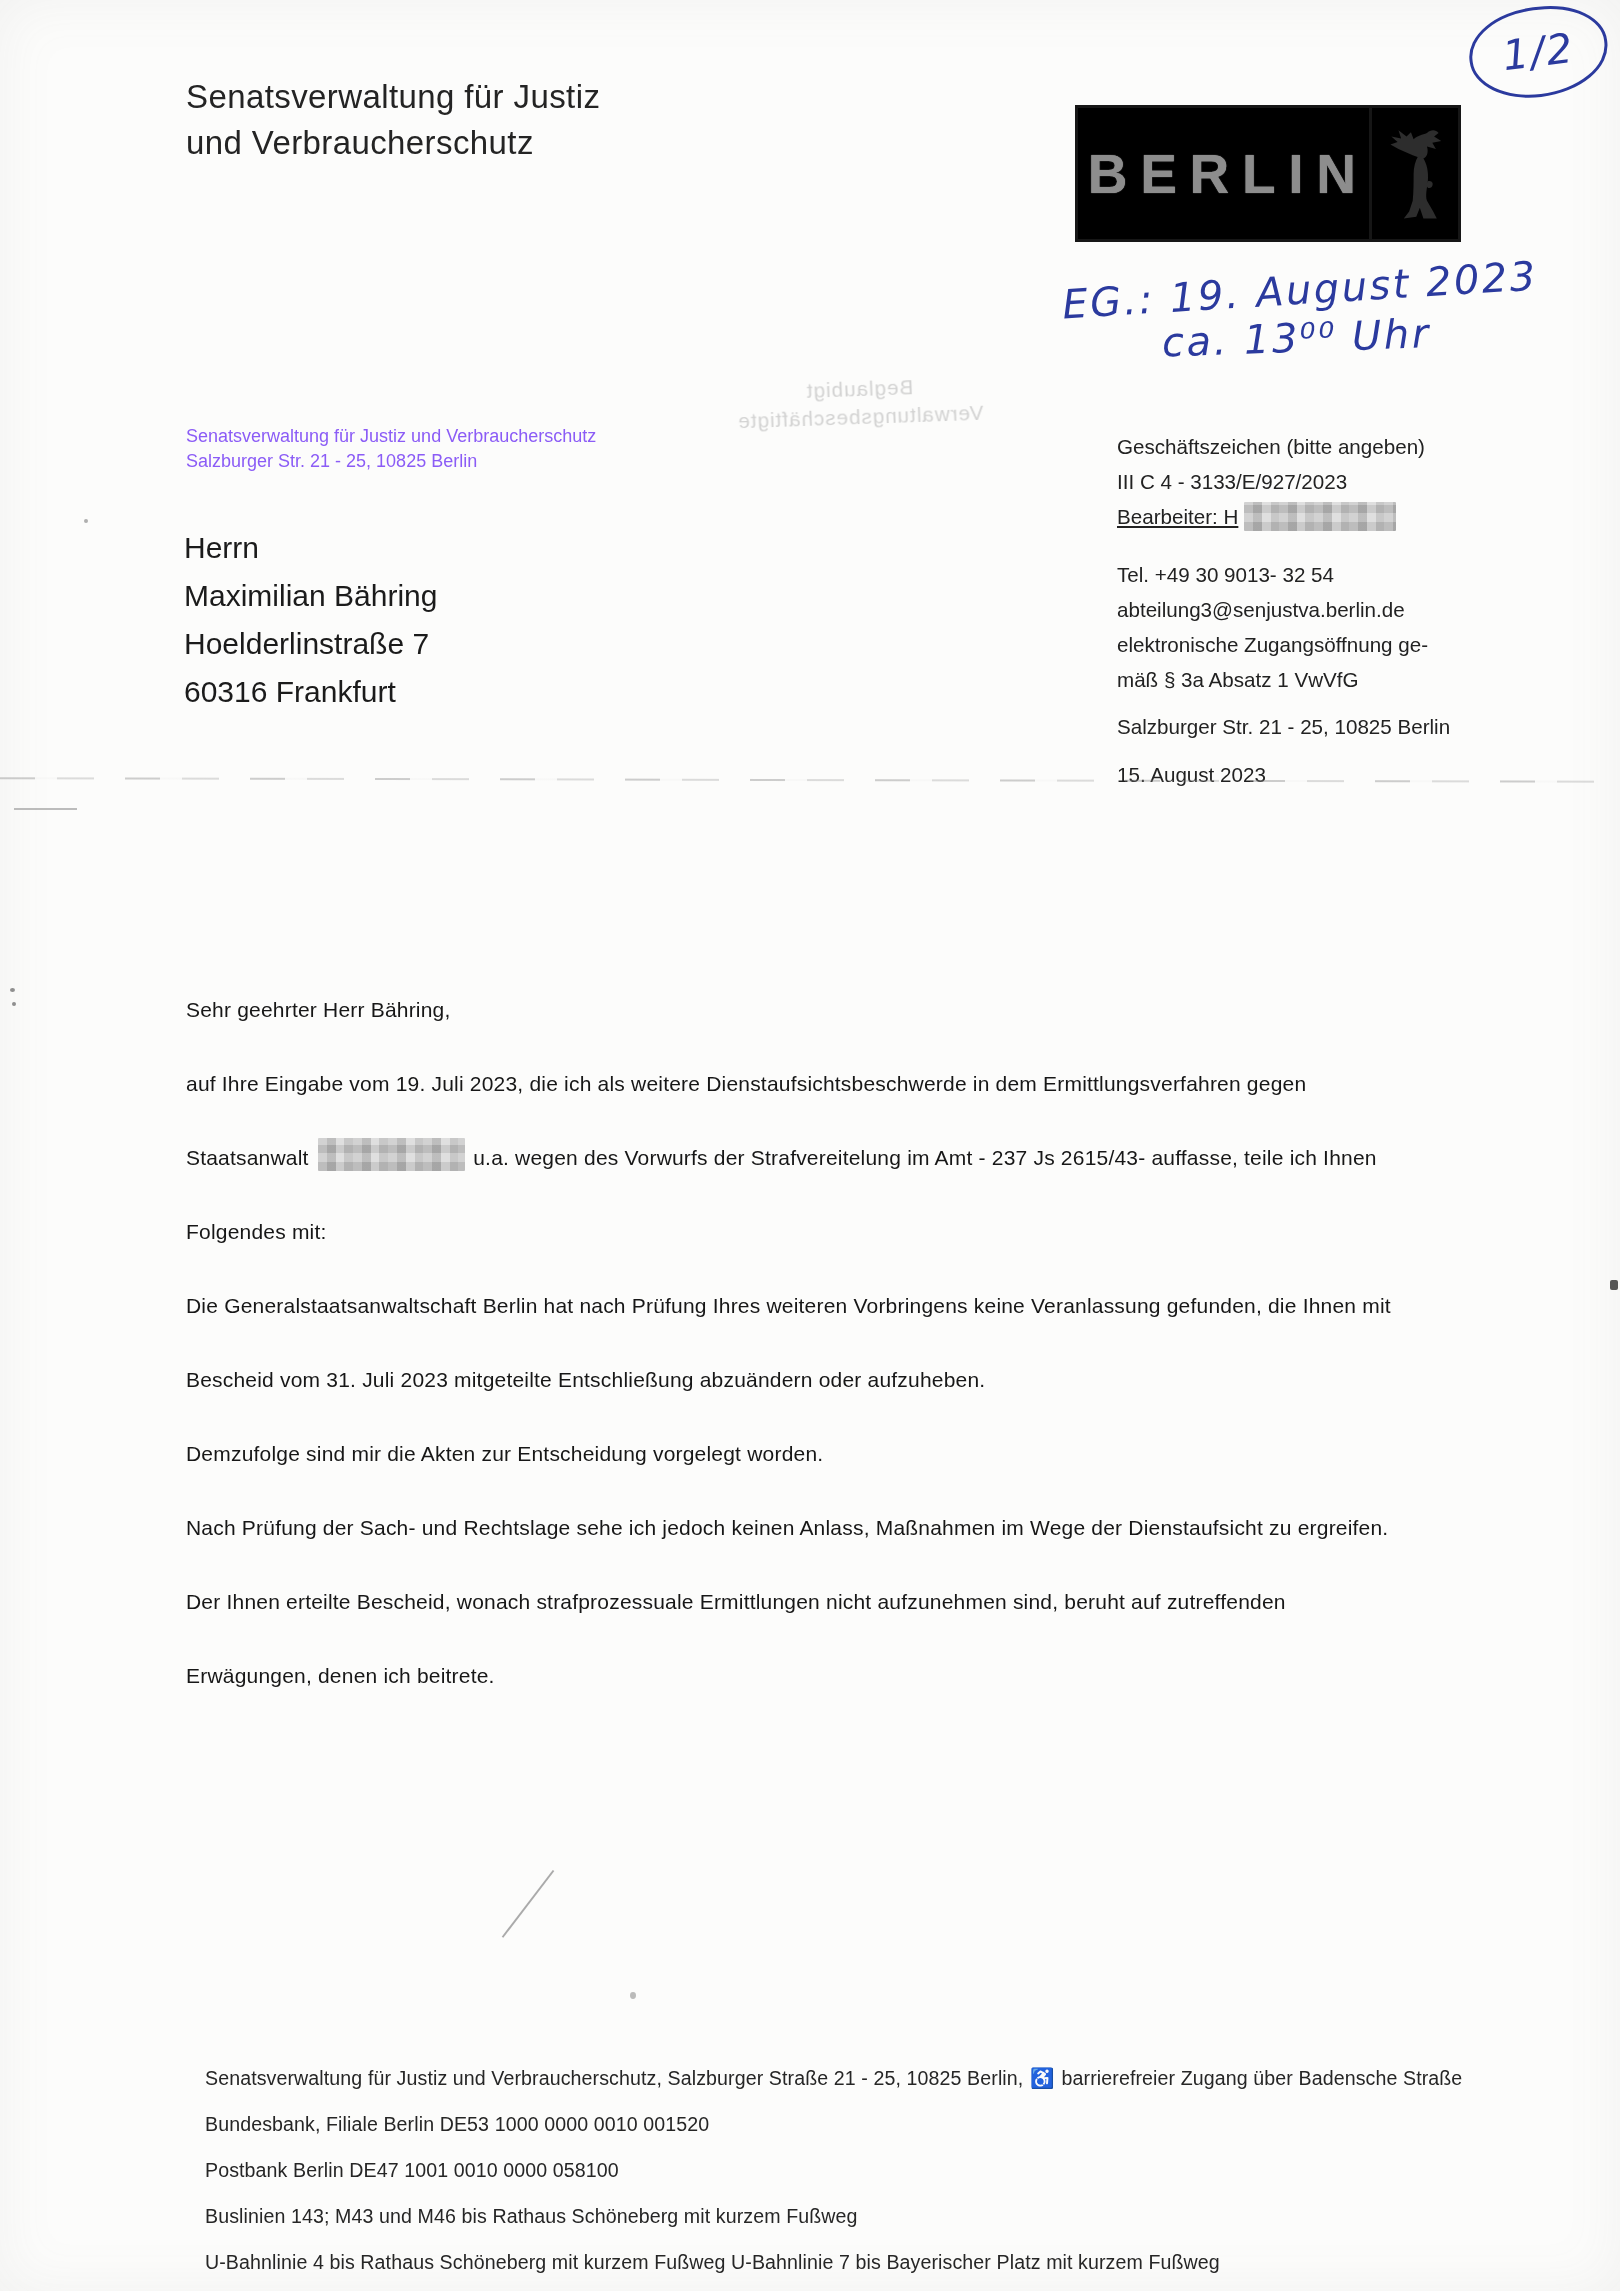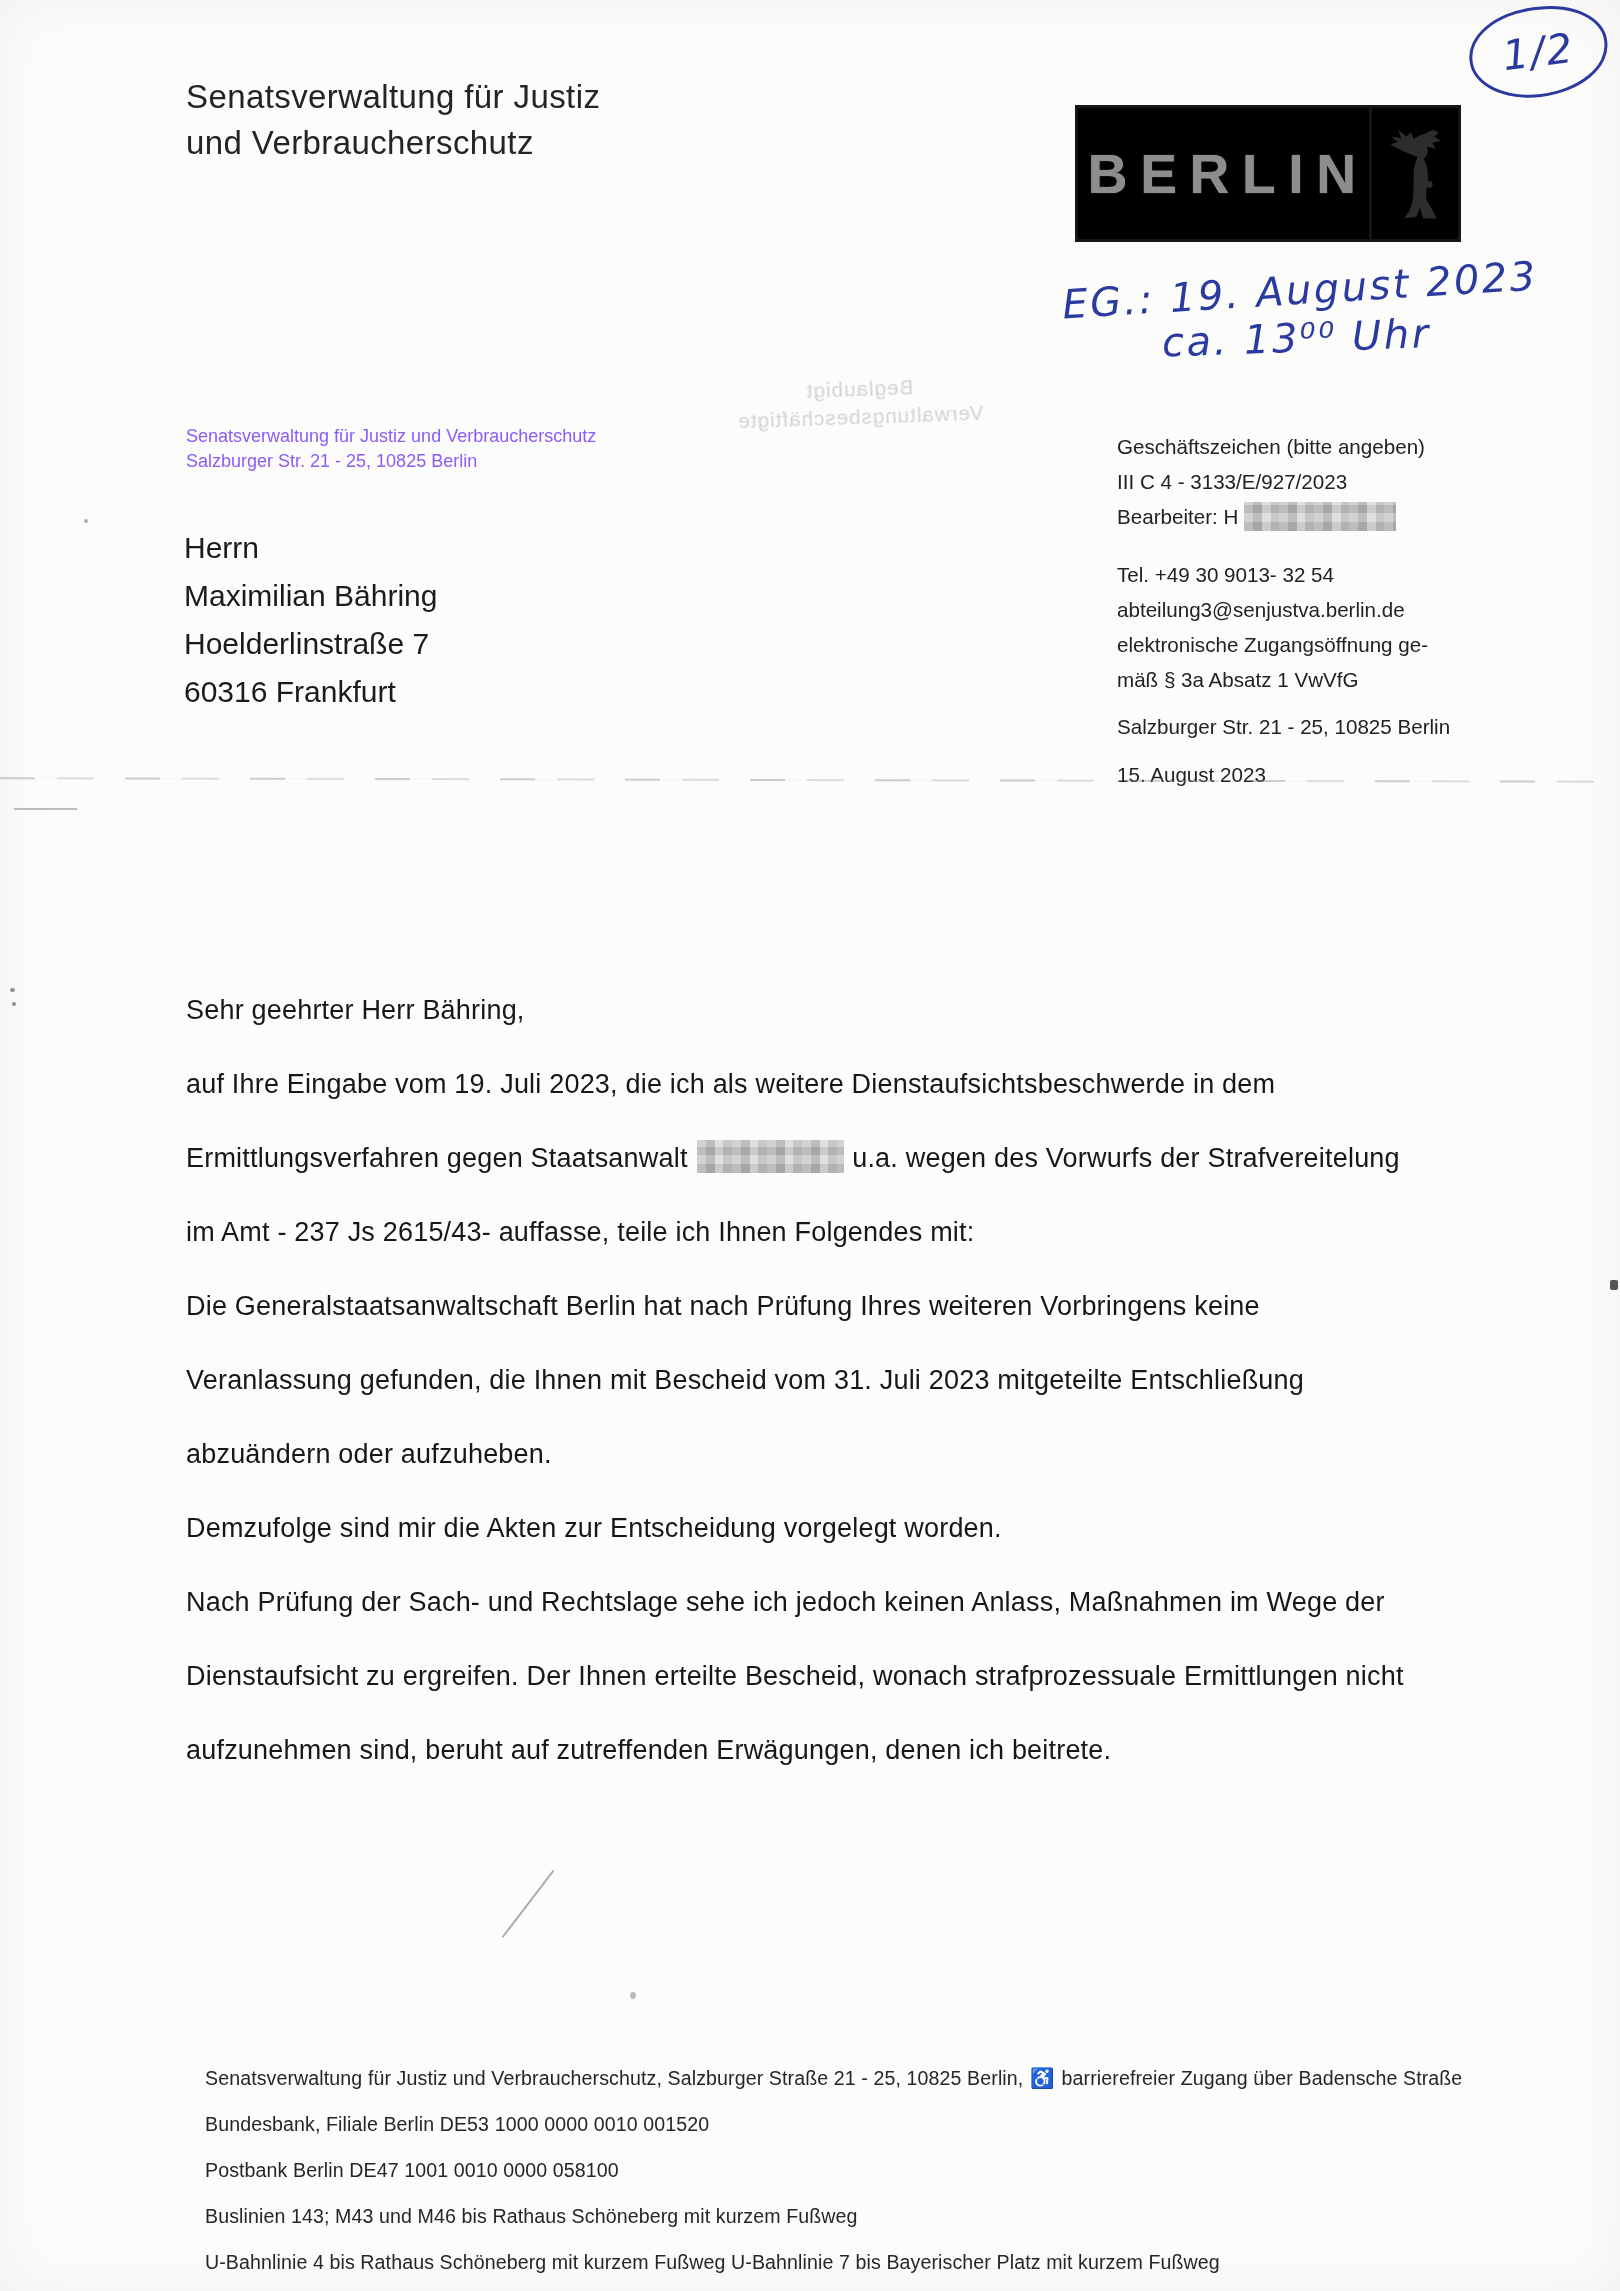--- a/index.html
+++ b/index.html
@@ -42,21 +42,21 @@
     filter:blur(0.7px);letter-spacing:1px;}
 
   
   .return-address{position:absolute;left:186px;top:424px;font-size:18px;line-height:25px;color:#8b5cf6;}
   .recipient{position:absolute;left:184px;top:487px;font-size:30px;line-height:48px;color:#1b1b1b;margin-top:37px;}
 
   
   .info-block{position:absolute;left:1117px;top:429px;width:421px;font-size:20.6px;line-height:35px;color:#222;}
   .info-group{margin:0 0 22.5px 0;}
   .info-group.tight{margin-bottom:12.7px;}
-  .clerk-line{display:flex;align-items:center;}
+  .clerk-line{display:flex;align-items:center;text-decoration:underline;}
   .redaction{display:inline-block;
     background-image:
       repeating-linear-gradient(0deg, rgba(0,0,0,0.07) 0 8.8px, rgba(255,255,255,0.14) 8.8px 17.6px),
       repeating-linear-gradient(90deg, #cbcbcb 0 8.8px, #b3b3b3 8.8px 17.6px, #dadada 17.6px 26.5px, #bfbfbf 26.5px 35px);
     border-radius:1px;}
   .clerk-redaction{width:152px;height:29px;margin-left:5.9px;}
 
   
   .fold-line{position:absolute;left:0;top:779px;width:1620px;height:2px;opacity:.65;
     background:repeating-linear-gradient(90deg, rgba(130,130,130,.6) 0 35px, rgba(200,200,200,.12) 35px 57px, rgba(140,140,140,.45) 57px 94px, transparent 94px 125px);
@@ -65,21 +65,21 @@
   .scratch{position:absolute;left:503px;top:1936px;width:84px;height:1.6px;background:#9b9b9b;
     transform:rotate(-52.6deg);transform-origin:left bottom;opacity:.85;}
   .speck{position:absolute;background:#8f8f8f;border-radius:50%;}
   .speck.s1{left:9.8px;top:988px;width:4.9px;height:3.9px;}
   .speck.s2{left:11.8px;top:1002px;width:3.9px;height:3.9px;}
   .speck.s3{left:1610px;top:1280px;width:7.8px;height:9.8px;border-radius:2px;background:#555;}
   .speck.s4{left:630px;top:1992px;width:5.9px;height:6.9px;opacity:.6;}
   .speck.s5{left:84px;top:519px;width:3.9px;height:3.9px;opacity:.7;}
 
   
-  .letter-body{position:absolute;left:186px;top:973px;width:1227px;font-size:27px;line-height:74px;color:#171717;letter-spacing:0.2px;}
+  .letter-body{position:absolute;left:186px;top:973px;width:1227px;font-size:21px;line-height:74px;color:#171717;letter-spacing:0.2px;}
   .letter-body p{margin:0;}
   .salutation{margin:0 0 21.6px 0;}
   .p1{margin-bottom:13.7px;}
   .p2{margin-bottom:0;}
   .p3{margin-bottom:24.5px;}
   .redaction-inline{width:147px;height:33px;vertical-align:-5.9px;margin:0 7.8px 0 9.8px;}
 
   
   .footer{position:absolute;left:196px;top:2055px;width:1392px;font-size:19.6px;line-height:46px;color:#262626;white-space:nowrap;letter-spacing:0.1px;margin-left:9px;}
   .wheelchair{color:#8f8f8f;margin:0 6.9px;font-style:normal;}

